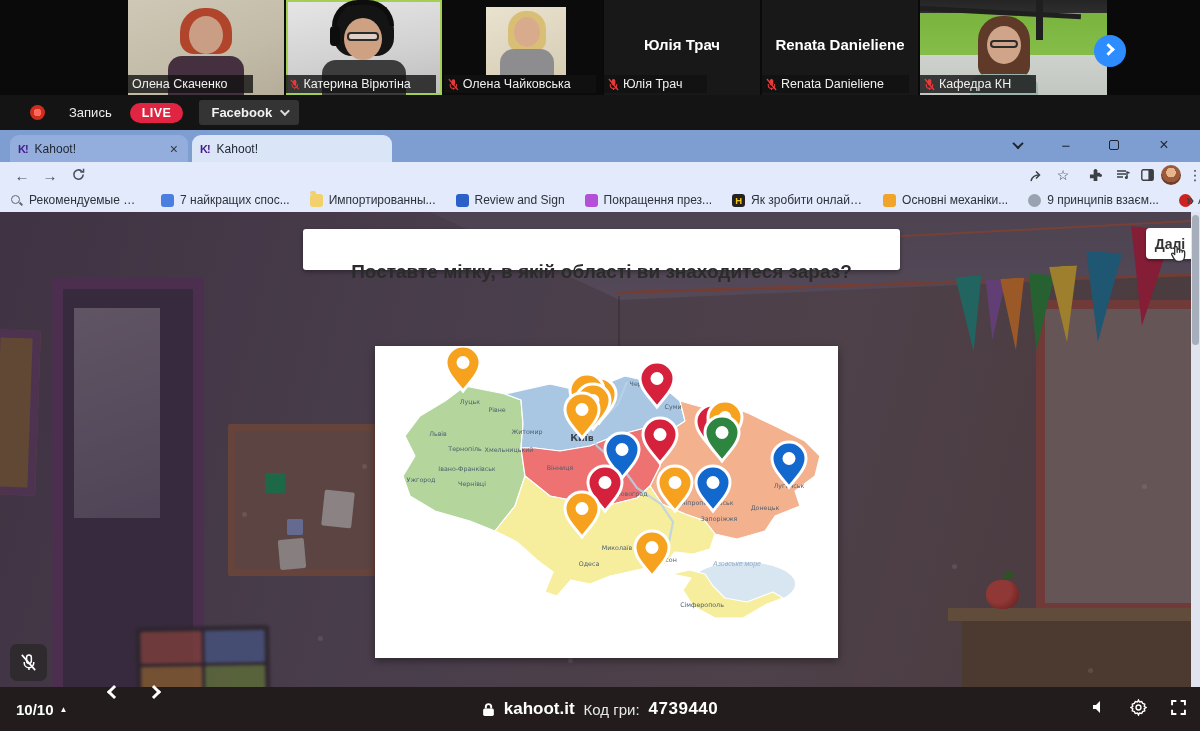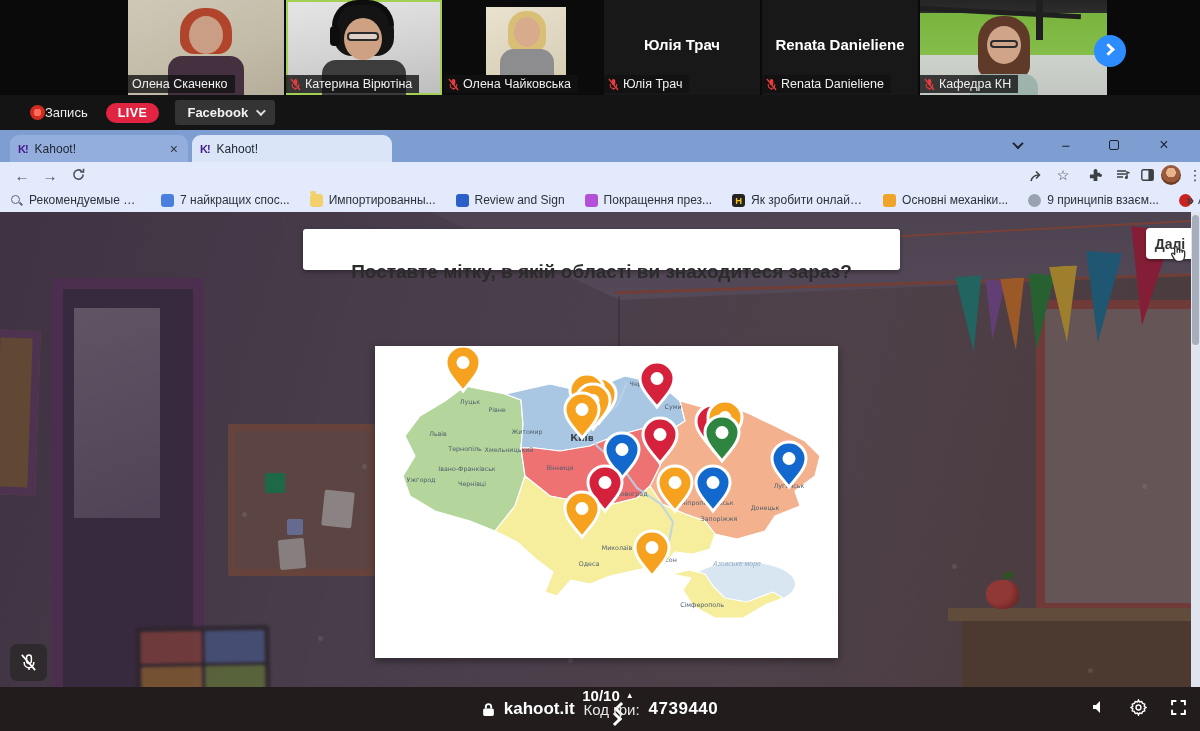--- a/index.html
+++ b/index.html
@@ -5,21 +5,21 @@
   * { margin:0; padding:0; box-sizing:border-box; }
   html,body { width:1200px; height:731px; overflow:hidden; background:#000;
     font-family:"Liberation Sans", sans-serif; }
   .screen { position:relative; width:1200px; height:731px; background:#000; }
 
   
   #video-strip { position:absolute; left:0; top:0; width:1200px; height:95px; background:#0a0a0a; }
   .tile { position:absolute; top:0; height:95px; overflow:hidden; background:#161616; }
   .tile.active { outline:2px solid #a3cf52; outline-offset:-2px; }
   .vlabel { position:absolute; left:0; bottom:2px; display:flex; align-items:center; gap:4px;
-    background:rgba(18,18,18,.8); color:#f0f0f0; font-size:12.5px; padding:2px 7px 2px 4px; max-width:96%; white-space:nowrap; }
+    background:rgba(18,18,18,.8); color:#f0f0f0; font-size:12.5px; padding:2px 25px 2px 4px; max-width:96%; white-space:nowrap; }
   .center-name { position:absolute; left:0; right:0; top:36px; text-align:center; color:#fff; font-weight:bold; font-size:15px; }
   .pv { position:absolute; inset:0; }
   .pv .hair,.pv .face,.pv .body,.pv .band,.pv .cup,.pv .glasses { position:absolute; }
   .pv .face { border-radius:50%; }
   .pv .body { border-radius:14px 14px 0 0; }
   
   .t1 { background:linear-gradient(160deg,#cfc8b6 0%,#c2bba8 60%,#b5ad9a 100%); }
   .t1 .hair { left:52px; top:8px; width:52px; height:46px; background:#b0452c; border-radius:24px 24px 14px 14px; }
   .t1 .face { left:61px; top:16px; width:34px; height:38px; background:#c99e85; }
   .t1 .body { left:40px; top:56px; width:76px; height:40px; background:#44303e; }
@@ -46,21 +46,21 @@
   .t6 .body { left:50px; top:74px; width:68px; height:22px; background:#9fb3ad; }
   #next-participants { position:absolute; left:1094px; top:35px; width:32px; height:32px; border-radius:50%;
     background:#2d8cff; }
   #next-participants .chev { position:absolute; left:10px; top:10px; width:9px; height:9px;
     border-right:3px solid #fff; border-top:3px solid #fff; transform:rotate(45deg); }
 
   
   #rec-row { position:absolute; left:0; top:95px; width:1200px; height:35px; background:#141414; display:flex; align-items:center; }
   #rec-dot { width:15px; height:15px; border-radius:50%; margin-left:30px;
     background:radial-gradient(circle at 50% 50%, #ff6a5a 0 35%, #d02c20 36% 75%, #6e241e 76%); }
-  #rec-label { color:#ededed; font-size:13px; margin-left:0; }
+  #rec-label { color:#ededed; font-size:13px; margin-left:24px; }
   #live-badge { margin-left:18px; background:#e02441; color:#fff; font-weight:bold; font-size:12.5px;
     padding:3px 12px; border-radius:13px; letter-spacing:.5px; }
   #stream-btn { margin-left:16px; background:#343434; color:#f2f2f2; font-size:13px; font-weight:600;
     padding:5px 12px; border-radius:3px; display:flex; align-items:center; gap:8px; }
   .caret-down { width:7px; height:7px; border-right:2px solid #ddd; border-bottom:2px solid #ddd; transform:rotate(45deg) translateY(-2px); }
 
   
   #tabstrip { position:absolute; left:0; top:130px; width:1200px; height:32px; background:#7e9ed2; }
   .tab { position:absolute; top:5px; height:27px; border-radius:9px 9px 0 0; display:flex; align-items:center;
     font-size:12px; color:#1d2430; padding:0 8px; }
@@ -143,21 +143,21 @@
   .city { font-size:6.3px; fill:#50606e; text-anchor:middle; font-family:"DejaVu Sans",sans-serif; }
   .city.major { font-size:9.5px; font-weight:bold; fill:#3a4450; }
   .sea { font-size:7px; font-style:italic; fill:#93adc6; text-anchor:middle; }
   #mute-music { position:absolute; left:10px; top:432px; width:37px; height:37px; background:#2f2a2d; border-radius:7px;
     display:flex; align-items:center; justify-content:center; z-index:30; }
   #scrollbar { position:absolute; right:0; top:0; width:9px; height:475px; background:#dfe4ef; z-index:40; }
   #scroll-thumb { position:absolute; right:1px; top:3px; width:7px; height:130px; background:#a6aebc; border-radius:4px; }
 
   
   #kbar { position:absolute; left:0; top:687px; width:1200px; height:44px; background:#221c1d; z-index:50;
-    display:flex; align-items:center; color:#fff;flex-direction:column; }
+    display:flex; color:#fff; }
   #kprogress { margin-left:16px; font-weight:bold; font-size:15px; display:flex; align-items:center; gap:6px; }
   #kprogress .tri { font-size:8px; }
   .kchev { width:10px; height:10px; border-left:3px solid #fff; border-bottom:3px solid #fff; }
   #chev-l { margin-left:42px; transform:rotate(45deg); }
   #chev-r { margin-left:30px; transform:rotate(-135deg); }
   #kcenter { position:absolute; left:0; right:0; top:0; height:44px; display:flex; align-items:center; justify-content:center; gap:9px; }
   #kbrand { font-weight:800; font-size:17px; }
   #kpin-label { font-size:15px; color:#e8e8e8; }
   #kpin { font-weight:800; font-size:17px; letter-spacing:.5px; }
   #kbar-right { position:absolute; right:14px; top:0; height:44px; display:flex; align-items:center; gap:24px; }

